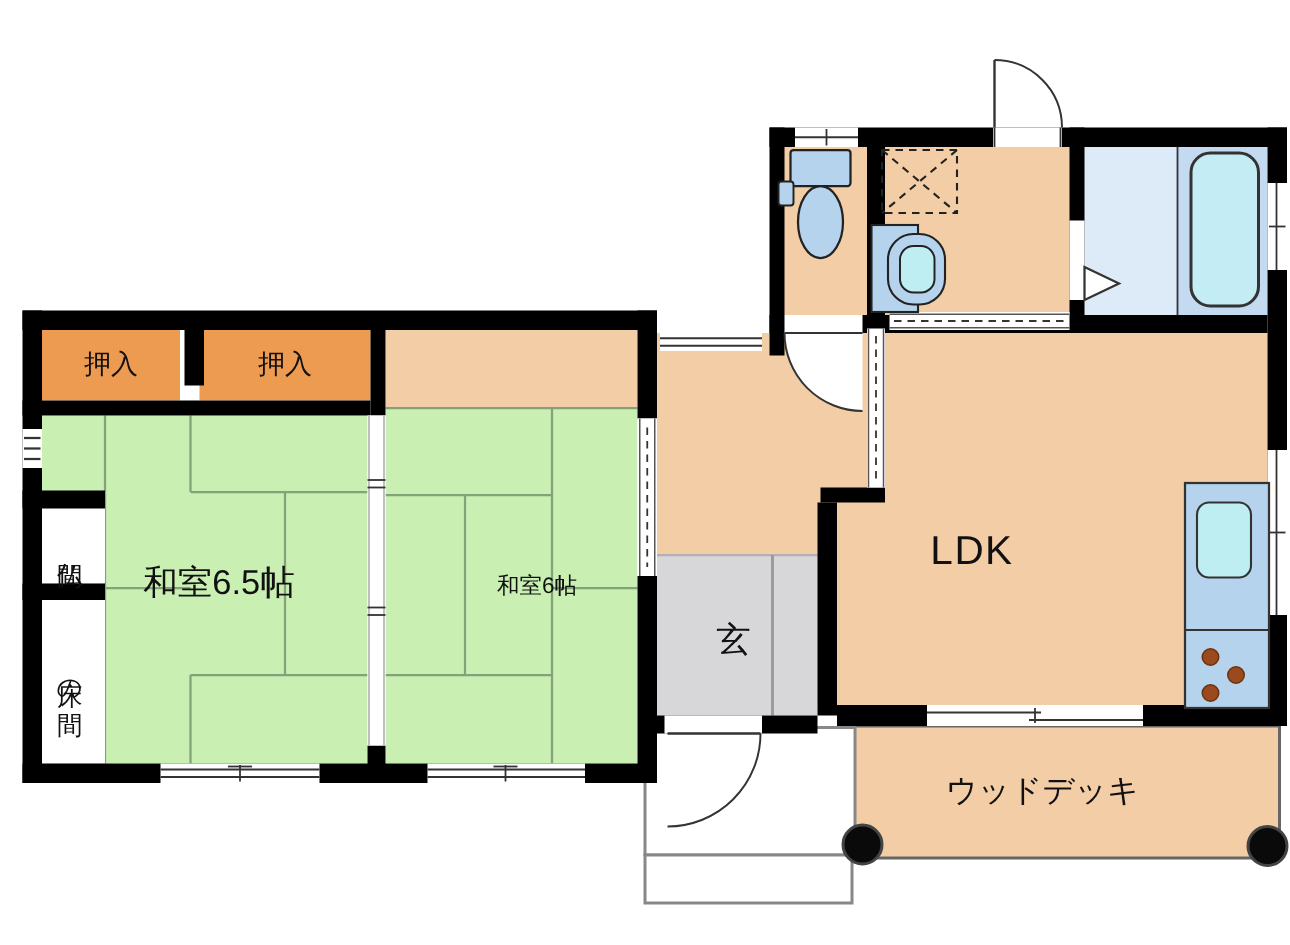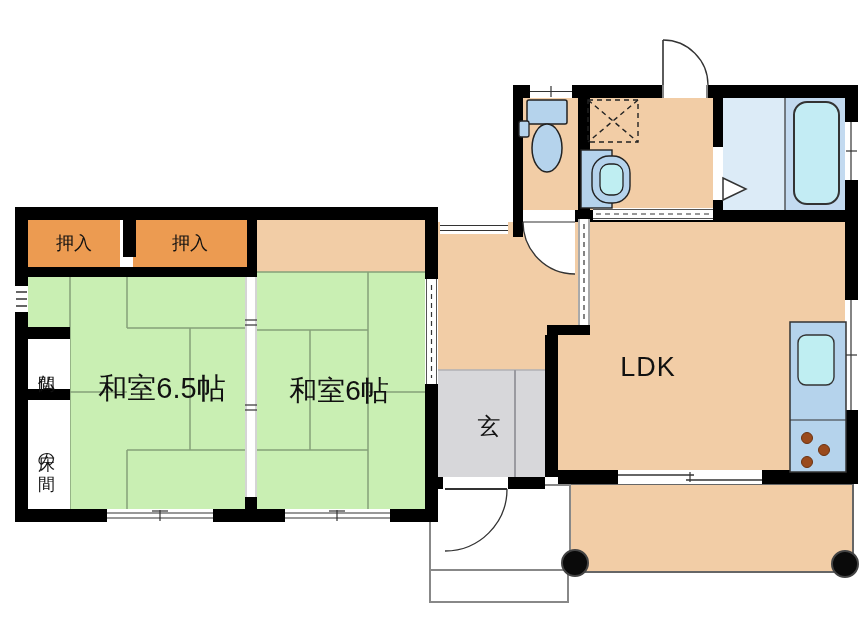--- a/index.html
+++ b/index.html
@@ -241,17 +241,18 @@
 
       <circle cx="575" cy="541" r="13" fill="#0a0a0a" stroke="#444" stroke-width="2"></circle>
       <circle cx="845" cy="542" r="13" fill="#0a0a0a" stroke="#444" stroke-width="2"></circle>
     </g>
   </svg>
 
   <div class="lbl" style="left:74px;  top:221px; font-size:18px;">押入</div>
   <div class="lbl" style="left:190px; top:221px; font-size:18px;">押入</div>
   <div class="lbl v" style="left:46px; top:341px; font-size:17px;">仏間</div>
   <div class="lbl v" style="left:46px; top:430px; font-size:17px;">床の間</div>
-  <div class="lbl" style="left:162px; top:366px; font-size:29px;">和室6.5帖</div>
-  <div class="lbl" style="left:339px; top:369px; font-size:28px;">和室6帖</div>
+  <div class="lbl" style="left:146px; top:366px; font-size:23px;">和室6.5帖</div>
+  <div class="lbl" style="left:358px; top:369px; font-size:15px;">和室6帖</div>
   <div class="lbl" style="left:489px; top:404px; font-size:23px;">玄</div>
   <div class="lbl" style="left:648px; top:345px; font-size:27px; letter-spacing:1px;">LDK</div>
+  <div class="lbl" style="left:695px; top:506px; font-size:21px;">ウッドデッキ</div>
 </div>
 
 </body></html>

